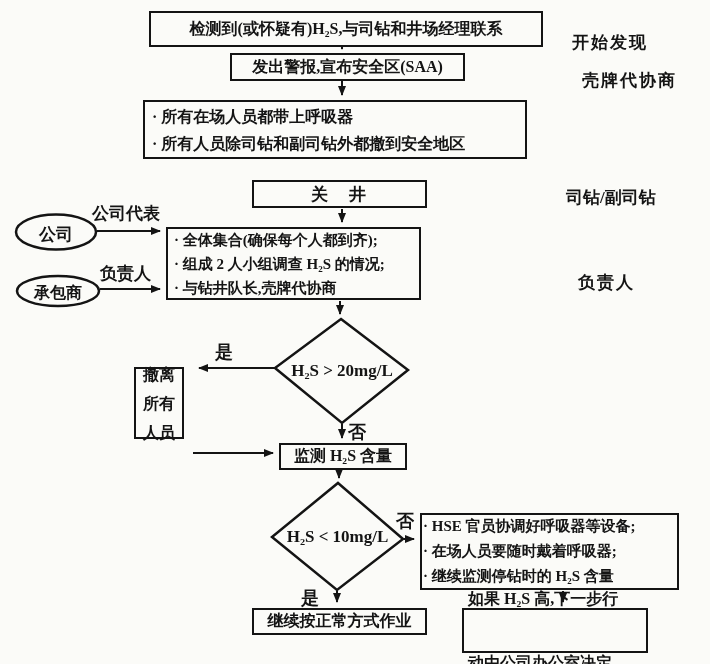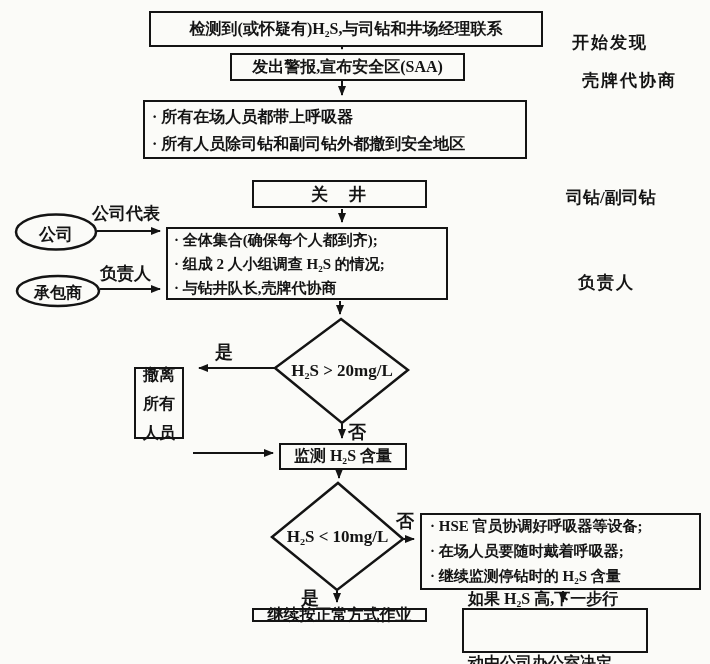--- a/index.html
+++ b/index.html
@@ -81,41 +81,41 @@
 
   <div class="box" style="left:230px;top:53px;width:235px;height:28px;font-size:16px;">发出警报,宣布安全区(SAA)</div>
 
   <div class="box list-box" style="left:143px;top:100px;width:384px;height:59px;font-size:16px;line-height:27px;padding-left:7px;">
     <div>· 所有在场人员都带上呼吸器</div>
     <div>· 所有人员除司钻和副司钻外都撤到安全地区</div>
   </div>
 
   <div class="box" style="left:252px;top:180px;width:175px;height:28px;font-size:17px;letter-spacing:2px;">关　井</div>
 
-  <div class="box list-box" style="left:166px;top:227px;width:282px;height:73px;font-size:15px;line-height:24px;padding-left:6px;">
+  <div class="box list-box" style="left:166px;top:227px;width:255px;height:73px;font-size:15px;line-height:24px;padding-left:6px;">
     <div>· 全体集合(确保每个人都到齐);</div>
     <div>· 组成 2 人小组调查 H₂S 的情况;</div>
     <div>· 与钻井队长,壳牌代协商</div>
   </div>
 
   <div class="box list-box" style="left:134px;top:367px;width:50px;height:72px;font-size:16px;line-height:29px;align-items:center;">
     <div>撤离</div>
     <div>所有</div>
     <div>人员</div>
   </div>
 
   <div class="box" style="left:279px;top:443px;width:128px;height:27px;font-size:16px;">监测 H₂S 含量</div>
 
-  <div class="box list-box" style="left:420px;top:513px;width:281px;height:77px;font-size:15px;line-height:25px;padding-left:8px;">
+  <div class="box list-box" style="left:420px;top:513px;width:259px;height:77px;font-size:15px;line-height:25px;padding-left:1px;">
     <div>· HSE 官员协调好呼吸器等设备;</div>
     <div>· 在场人员要随时戴着呼吸器;</div>
     <div>· 继续监测停钻时的 H₂S 含量</div>
   </div>
 
-  <div class="box" style="left:252px;top:608px;width:175px;height:14px;font-size:16px;">继续按正常方式作业</div>
+  <div class="box" style="left:252px;top:608px;width:175px;height:27px;font-size:16px;">继续按正常方式作业</div>
 
   <div class="box list-box" style="left:462px;top:608px;width:186px;height:45px;font-size:16px;line-height:24px;padding-left:4px;gap:40px;">
     <div>如果 H₂S 高,下一步行</div>
     <div>动由公司办公室决定</div>
   </div>
 
   <div class="node-text" style="left:16px;top:223px;width:80px;font-size:17px;">公司</div>
   <div class="node-text" style="left:17px;top:283px;width:82px;font-size:16px;">承包商</div>
 
   <div class="node-text" style="left:276px;top:361px;width:132px;font-size:17px;">H₂S &gt; 20mg/L</div>

